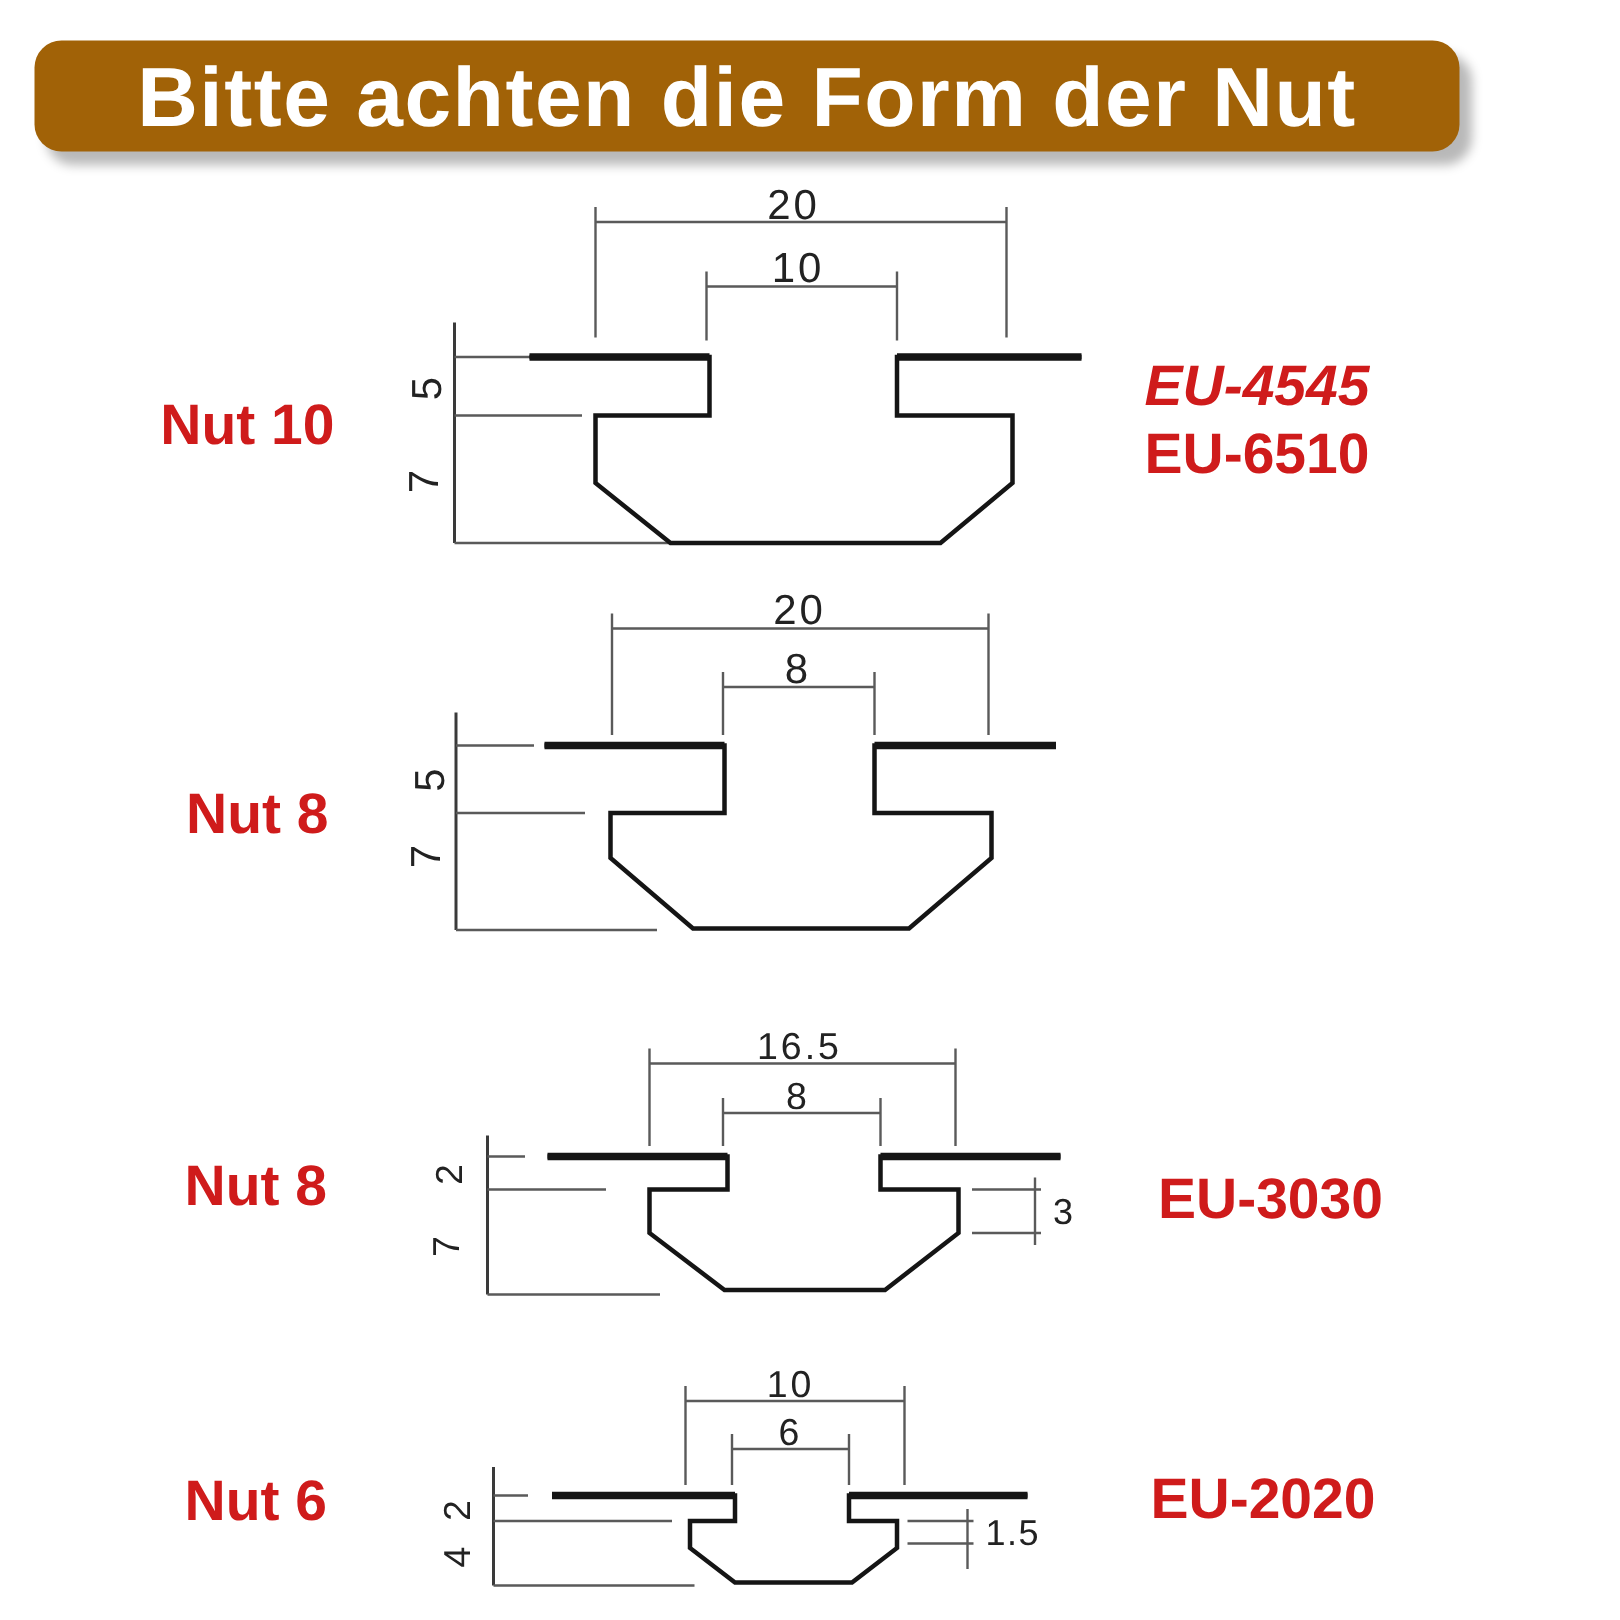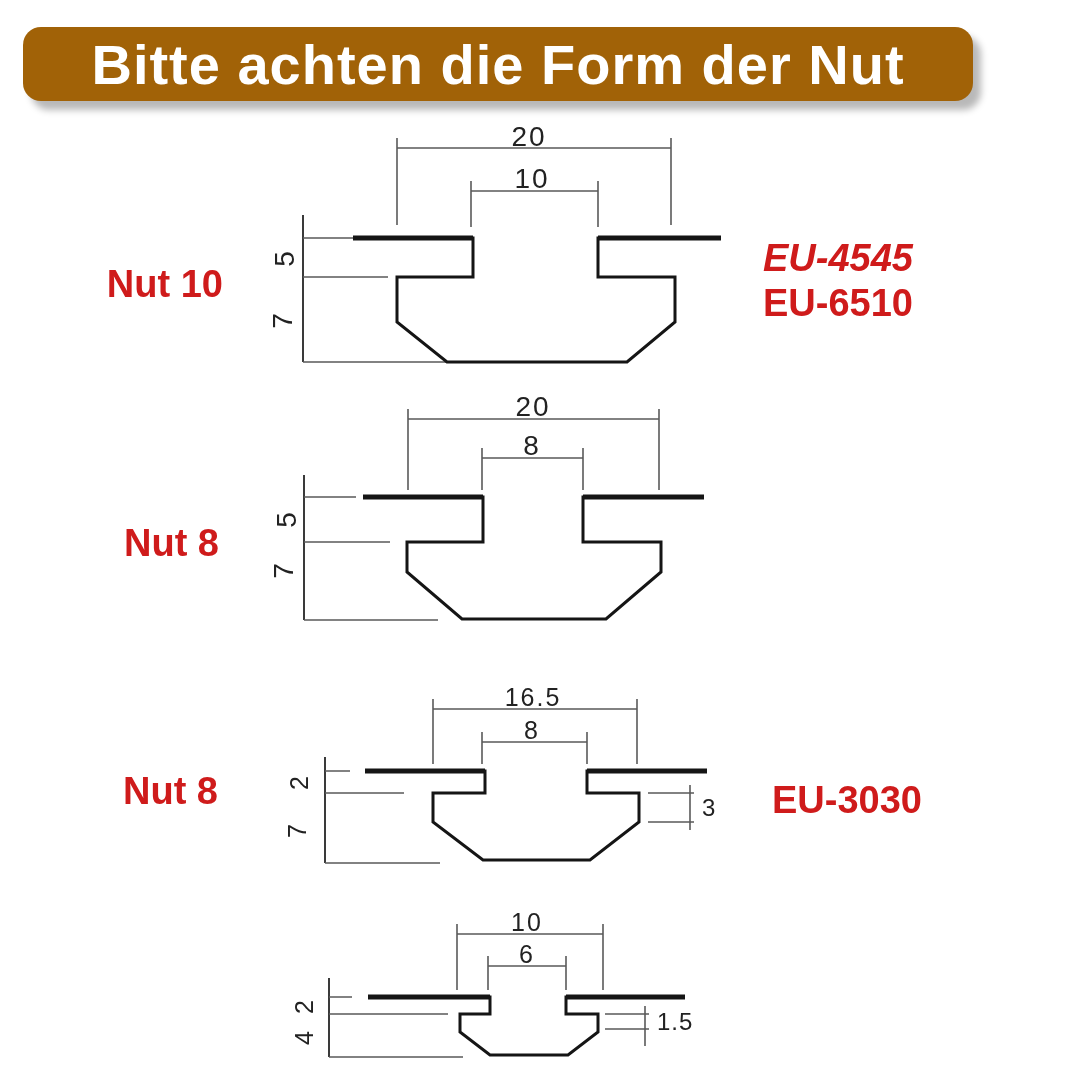--- a/index.html
+++ b/index.html
@@ -107,14 +107,16 @@
 
   <div class="red-label centered" style="left:93px;top:263px;width:130px;">Nut 10</div>
   <div class="red-label" style="left:763px;top:237px;font-style:italic;">EU-4545</div>
   <div class="red-label" style="left:763px;top:282px;">EU-6510</div>
 
   <div class="red-label centered" style="left:93px;top:522px;width:126px;">Nut 8</div>
 
   <div class="red-label centered" style="left:92px;top:770px;width:126px;">Nut 8</div>
   <div class="red-label" style="left:772px;top:761px;margin-top:18px;">EU-3030</div>
 
+  <div class="red-label centered" style="left:92px;top:980px;width:126px;">Nut 6</div>
+  <div class="red-label" style="left:767px;top:979px;">EU-2020</div>
 
 </div>
 
 </body></html>

